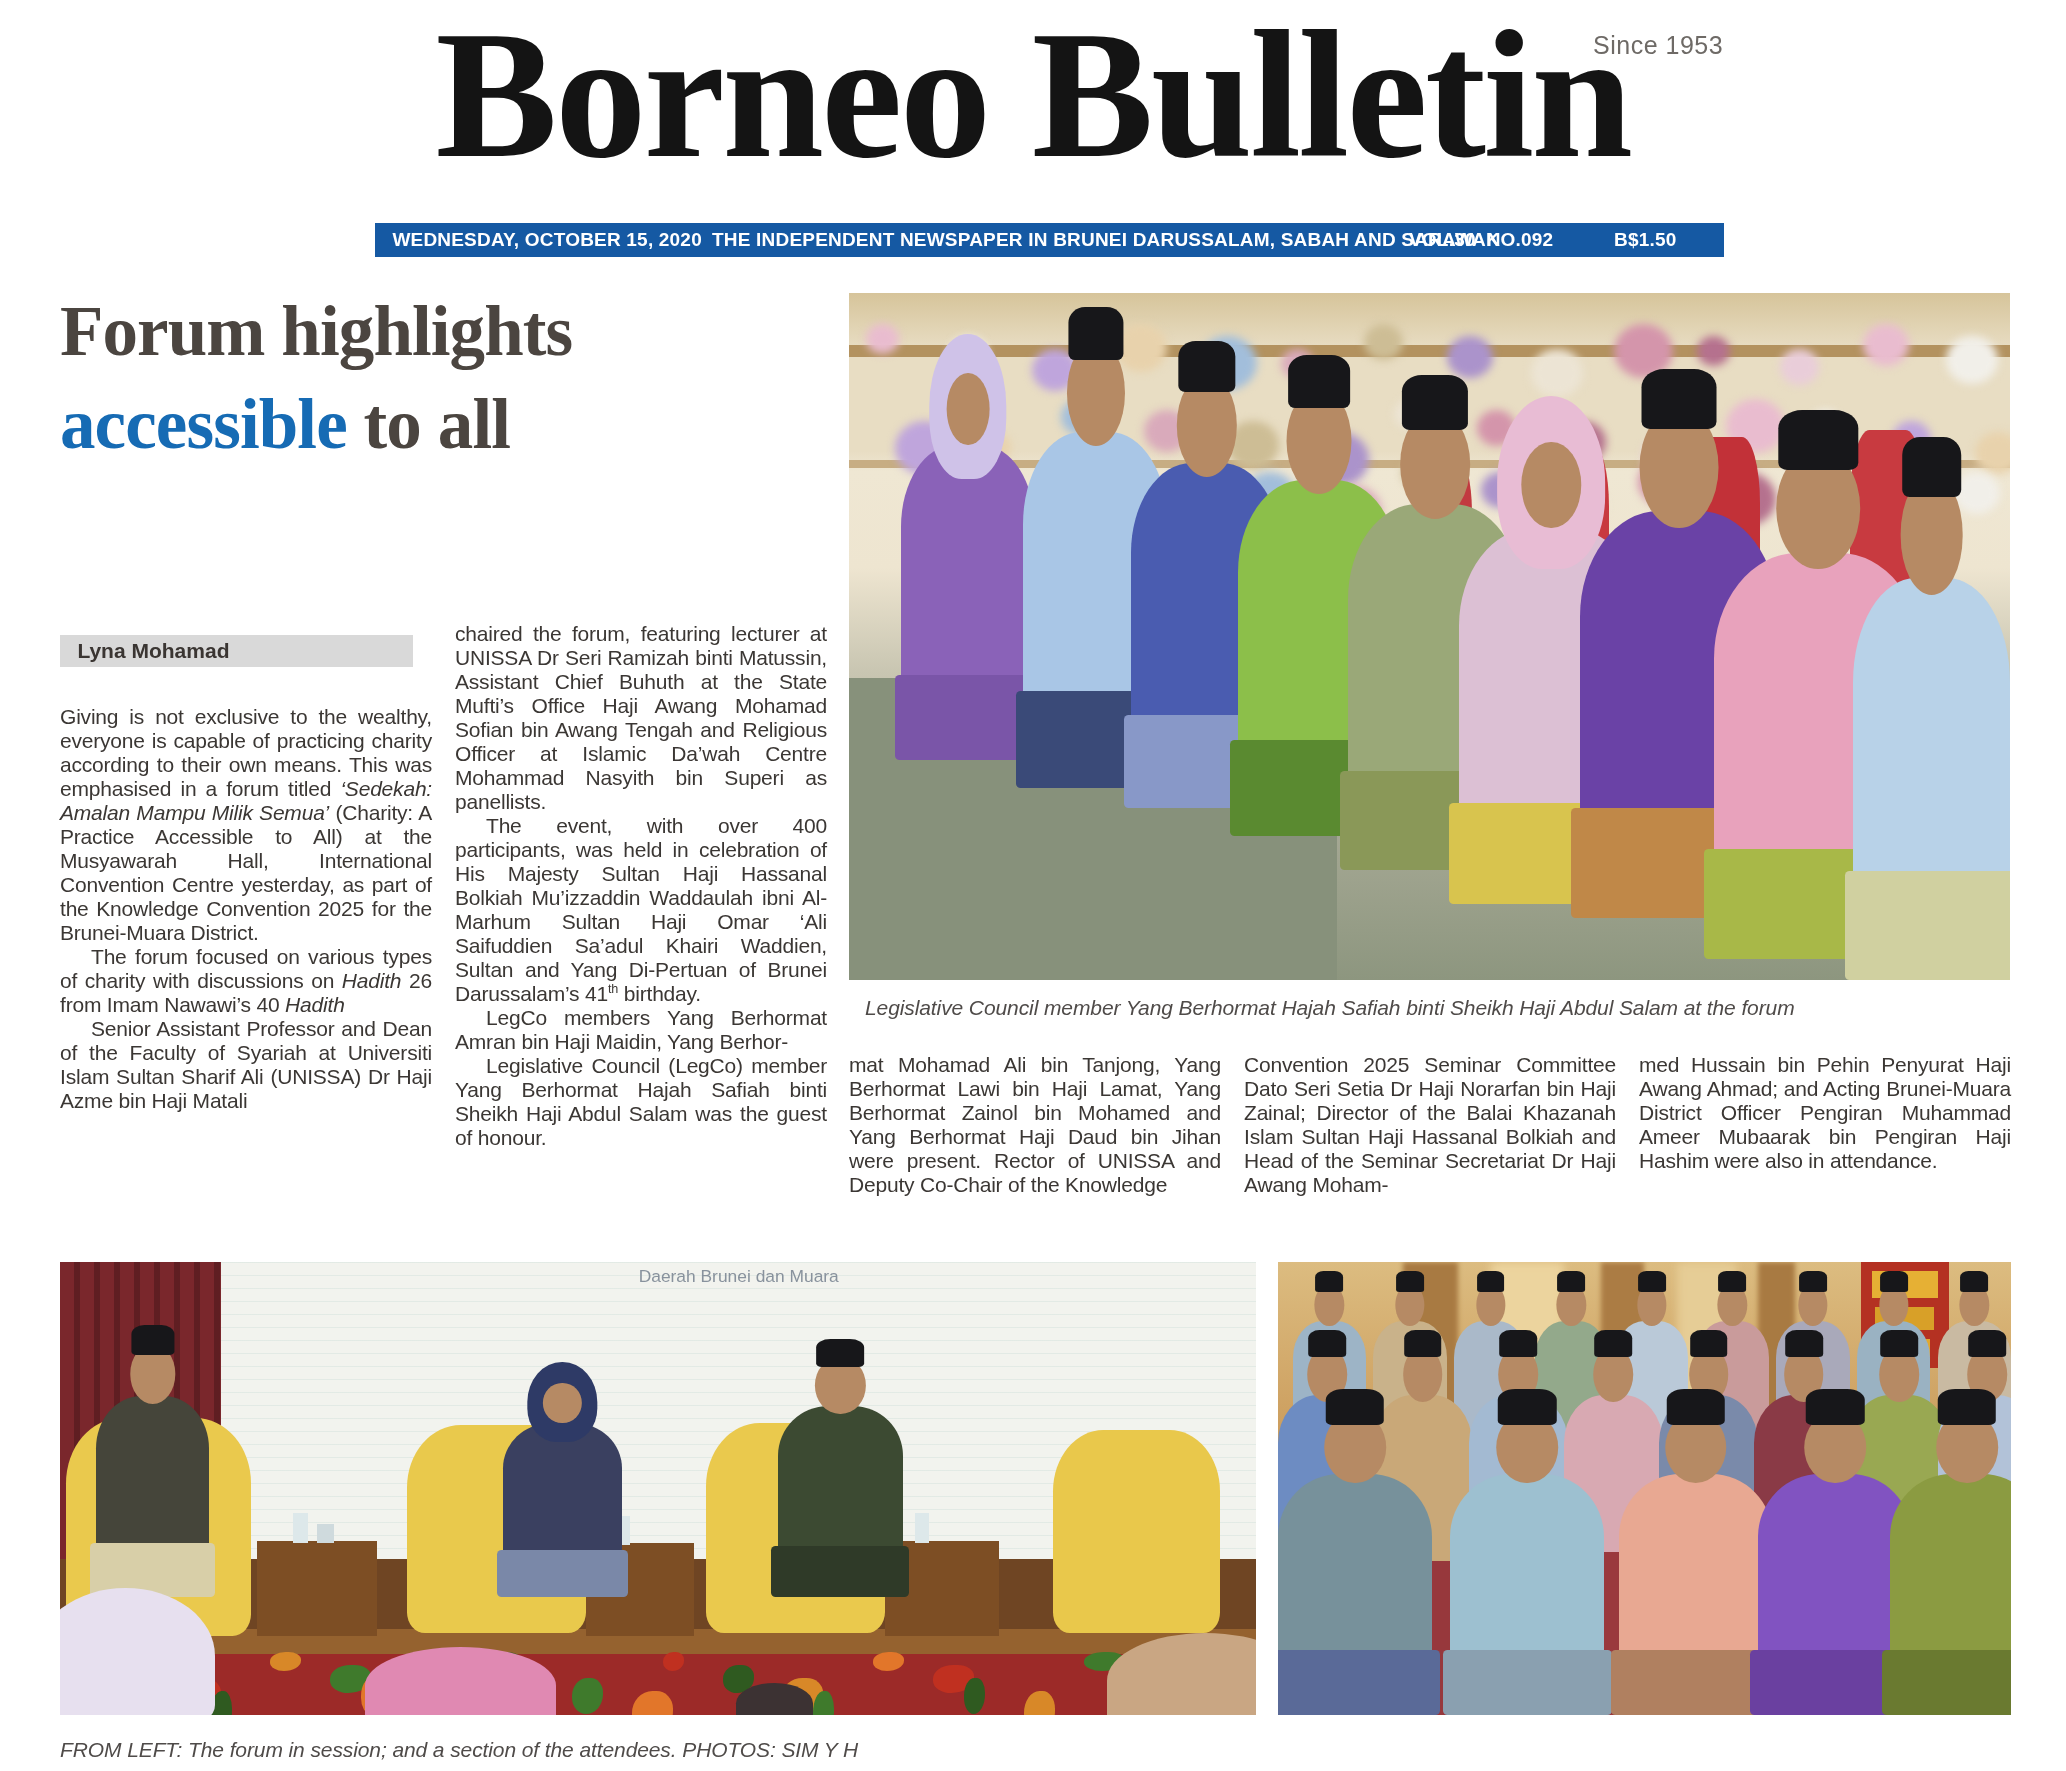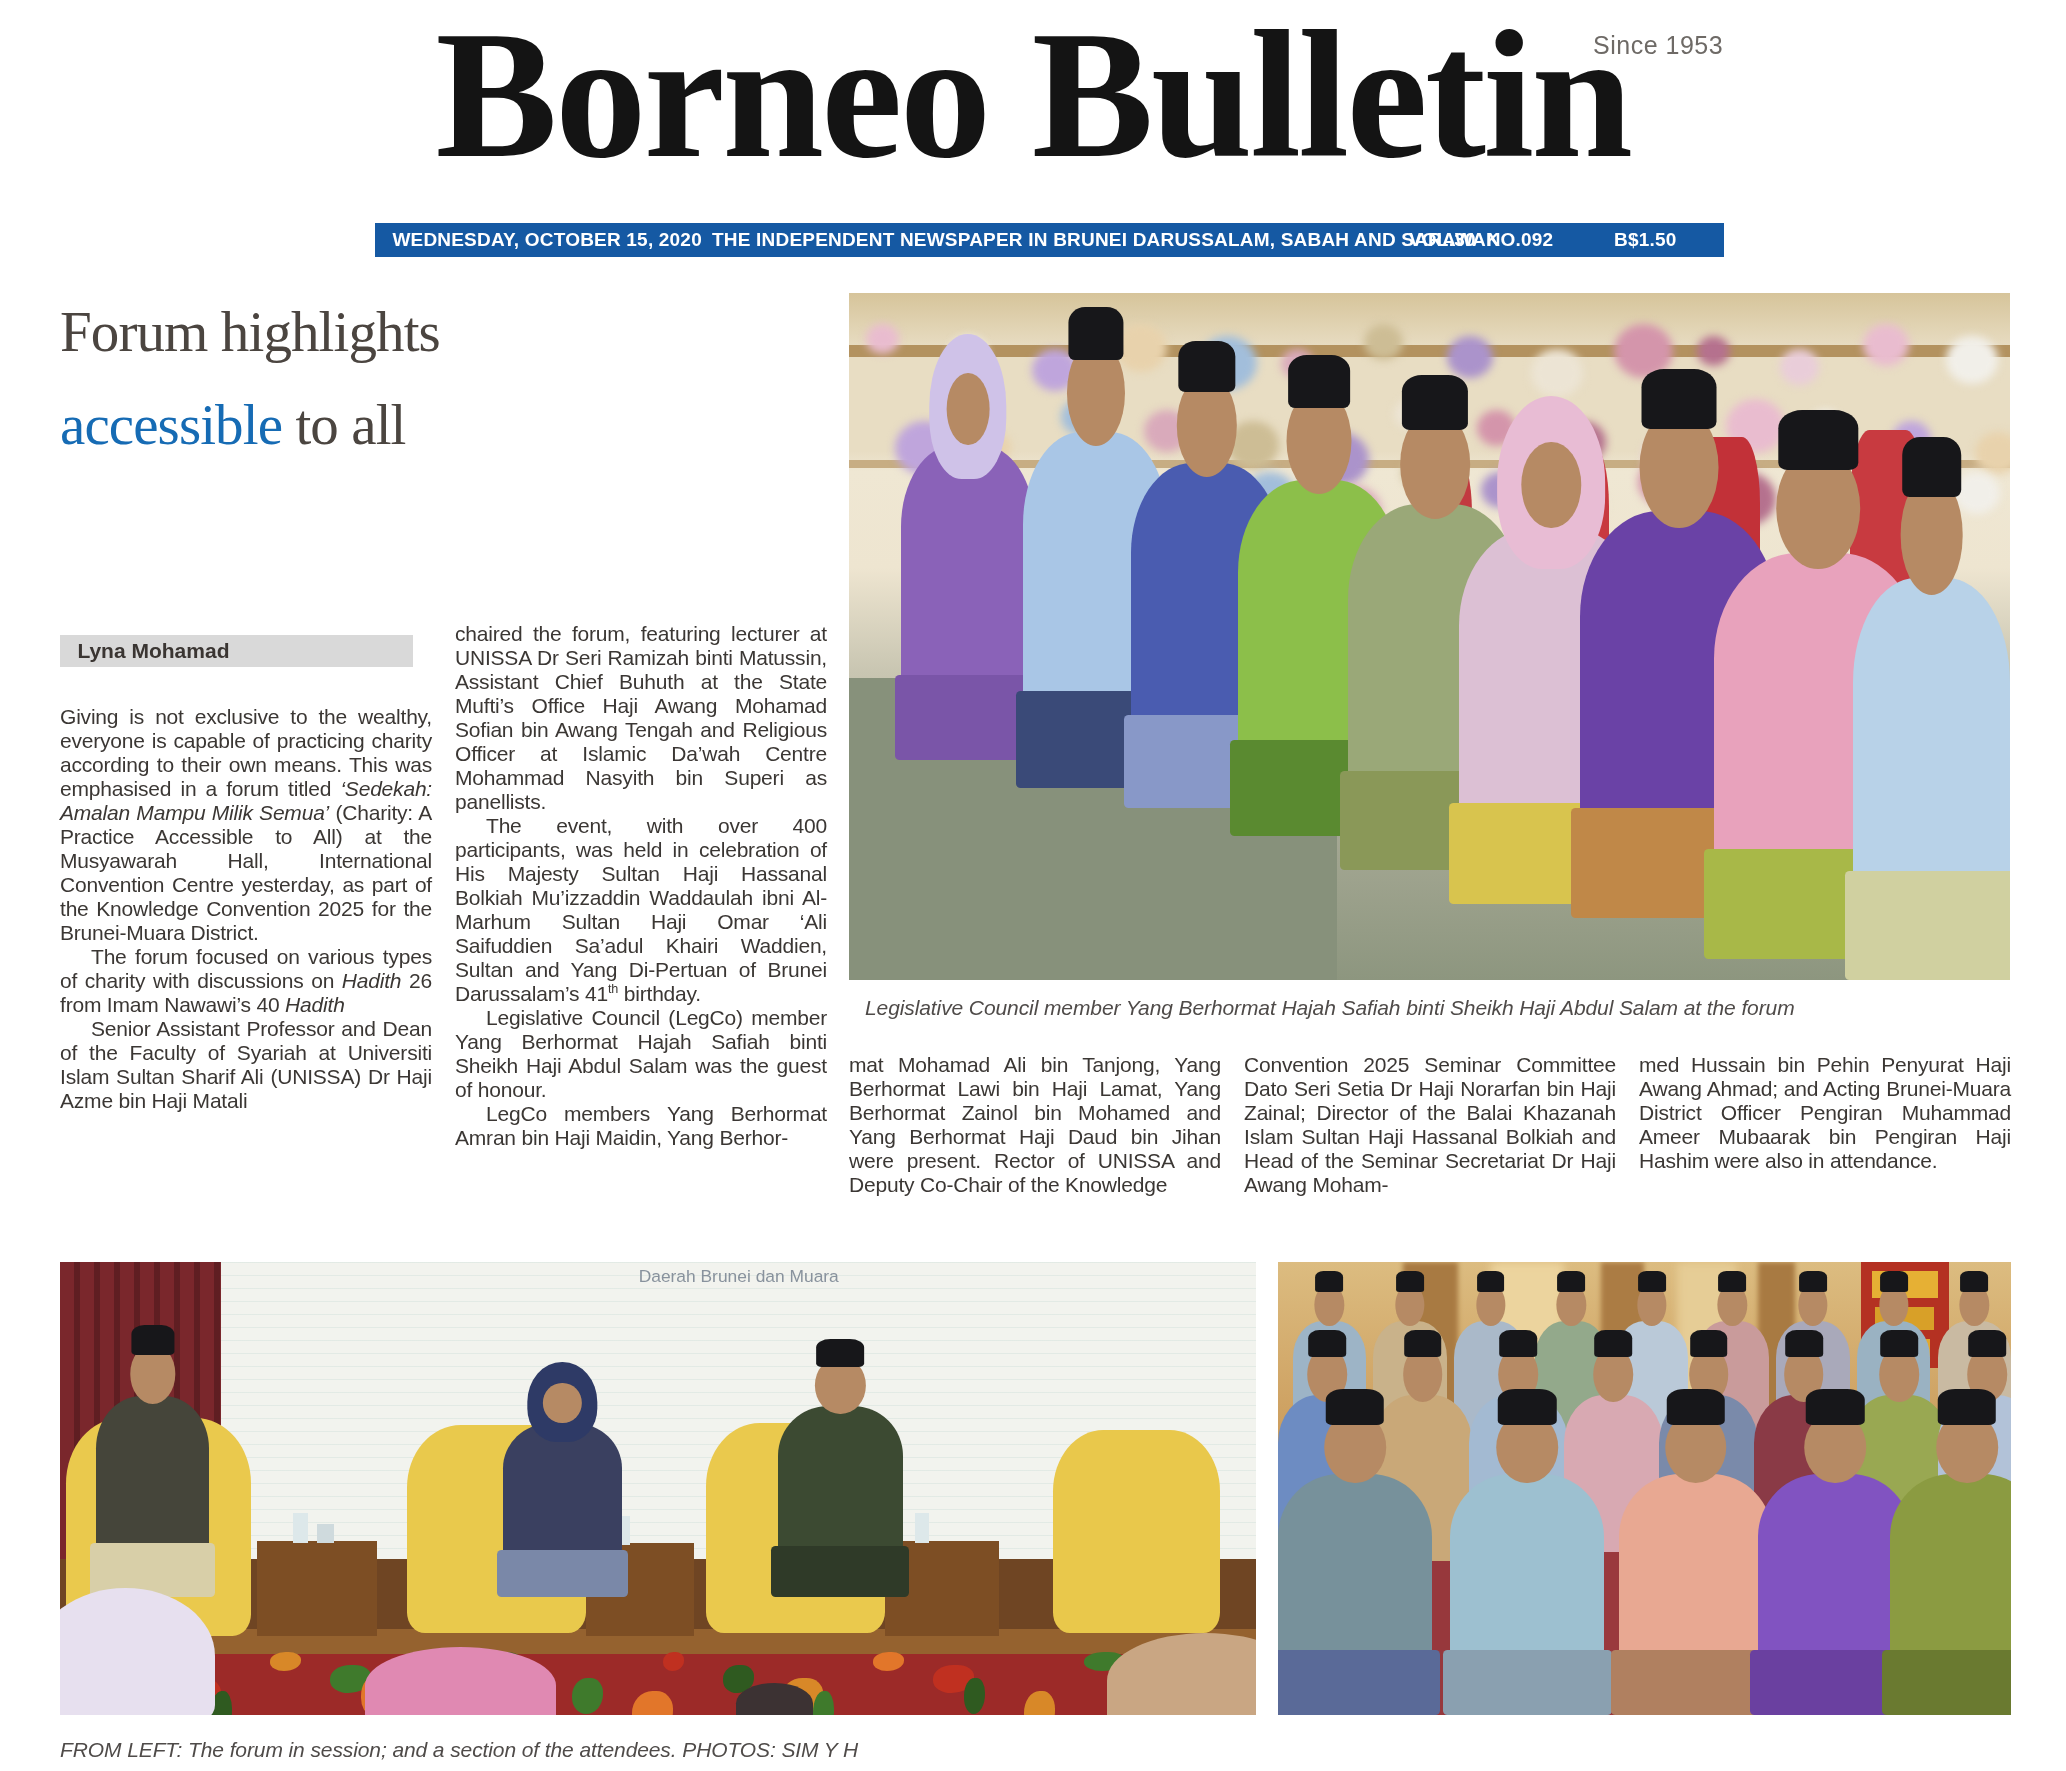--- a/index.html
+++ b/index.html
@@ -13,21 +13,21 @@
   .since{position:absolute;left:1593px;top:31px;font-size:25px;color:#6e6a66;letter-spacing:0.5px;}
 
   
   .infobar{position:absolute;left:375px;top:223px;width:1349px;height:34px;background:#1559a3;}
   .infobar span{position:absolute;top:50%;transform:translateY(-50%);color:#fff;
     font-weight:700;font-size:19px;letter-spacing:0.2px;white-space:pre;}
   .ib-date{left:17.4px;} .ib-tagline{left:337px;} .ib-vol{left:1034px;} .ib-price{left:1239px;}
 
   
   .headline{position:absolute;left:60px;top:285px;font-family:"Liberation Serif", serif;
-    font-weight:400;font-size:57px;line-height:93px;letter-spacing:-0.9px;white-space:nowrap;}
+    font-weight:700;font-size:71px;line-height:93px;letter-spacing:-0.9px;white-space:nowrap;}
   .h-dark{color:#4b4540;} .h-blue{color:#166bb4;}
 
   
   .byline{position:absolute;left:60px;top:635px;width:353px;height:32px;background:#d9d9d9;
     font-size:21px;font-weight:700;color:#3a3532;line-height:32px;padding-left:17.4px;box-sizing:border-box;}
 
   
   .article-col{position:absolute;width:372px;font-size:21px;line-height:24px;
     text-align:justify;color:#3b3734;letter-spacing:-0.2px;}
   .article-col p{margin:0;}
@@ -99,22 +99,22 @@
   <div class="byline">Lyna Mohamad</div>
 
   <div class="article-col" id="col1">
       <p><span>Giving is not exclusive to the wealthy, everyone is capable of practicing charity according to their own means. This was emphasised in a forum titled </span><span style="font-style: italic;">‘Sedekah: Amalan Mampu Milik Semua’</span><span> (Charity: A Practice Accessible to All) at the Musyawarah Hall, International Convention Centre yesterday, as part of the Knowledge Convention 2025 for the Brunei-Muara District.</span></p>
       <p class="ind"><span>The forum focused on various types of charity with discussions on </span><span style="font-style: italic;">Hadith</span><span> 26 from Imam Nawawi’s 40 </span><span style="font-style: italic;">Hadith</span></p>
       <p class="ind"><span>Senior Assistant Professor and Dean of the Faculty of Syariah at Universiti Islam Sultan Sharif Ali (UNISSA) Dr Haji Azme bin Haji Matali</span></p>
     </div>
   <div class="article-col" id="col2">
       <p><span>chaired the forum, featuring lecturer at UNISSA Dr Seri Ramizah binti Matussin, Assistant Chief Buhuth at the State Mufti’s Office Haji Awang Mohamad Sofian bin Awang Tengah and Religious Officer at Islamic Da’wah Centre Mohammad Nasyith bin Superi as panellists.</span></p>
       <p class="ind"><span>The event, with over 400 participants, was held in celebration of His Majesty Sultan Haji Hassanal Bolkiah Mu’izzaddin Waddaulah ibni Al-Marhum Sultan Haji Omar ‘Ali Saifuddien Sa’adul Khairi Waddien, Sultan and Yang Di-Pertuan of Brunei Darussalam’s 41</span><sup>th</sup><span> birthday.</span></p>
+      <p class="ind"><span>LegCo members Yang Berhormat Amran bin Haji Maidin, Yang Berhor-</span></p>
       <p class="ind"><span>Legislative Council (LegCo) member Yang Berhormat Hajah Safiah binti Sheikh Haji Abdul Salam was the guest of honour.</span></p>
-      <p class="ind"><span>LegCo members Yang Berhormat Amran bin Haji Maidin, Yang Berhor-</span></p>
     </div>
   <div class="article-col" id="col3">
       <p><span>mat Mohamad Ali bin Tanjong, Yang Berhormat Lawi bin Haji Lamat, Yang Berhormat Zainol bin Mohamed and Yang Berhormat Haji Daud bin Jihan were present. Rector of UNISSA and Deputy Co-Chair of the Knowledge</span></p>
     </div>
   <div class="article-col" id="col4">
       <p><span>Convention 2025 Seminar Committee Dato Seri Setia Dr Haji Norarfan bin Haji Zainal; Director of the Balai Khazanah Islam Sultan Haji Hassanal Bolkiah and Head of the Seminar Secretariat Dr Haji Awang Moham-</span></p>
     </div>
   <div class="article-col" id="col5">
       <p><span>med Hussain bin Pehin Penyurat Haji Awang Ahmad; and Acting Brunei-Muara District Officer Pengiran Muhammad Ameer Mubaarak bin Pengiran Haji Hashim were also in attendance.</span></p>
     </div>

